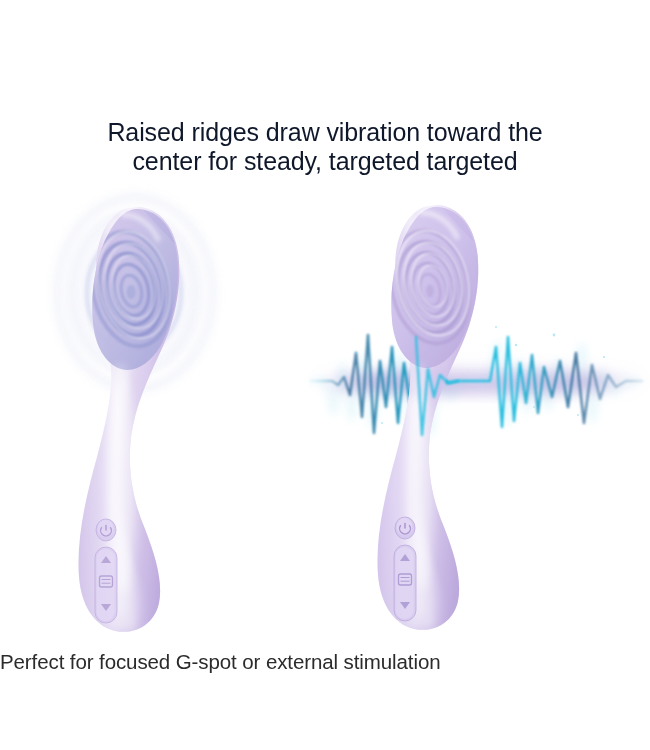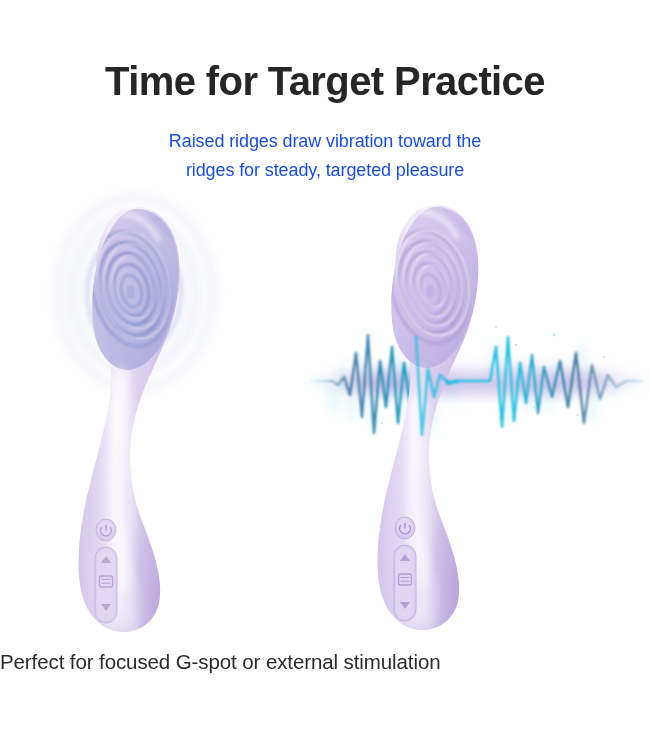--- a/index.html
+++ b/index.html
@@ -16,25 +16,25 @@
   .headline{
     position:absolute;left:0;top:57px;width:650px;
     text-align:center;
     font-size:40px;line-height:48px;
     font-weight:700;
     letter-spacing:-0.6px;
     color:#262626;
     white-space:nowrap;
   }
   .subhead{
-    position:absolute;left:75px;top:127px;width:500px;
+    position:absolute;left:75px;top:118px;width:500px;
     text-align:center;
-    font-size:18px;line-height:29px;
+    font-size:25px;line-height:29px;
     font-weight:400;
-    color:#1d4ed8;
+    color:#0f172a;
     letter-spacing:-0.1px;
   }
   .subhead span{display:block;}
   .footnote{
     position:absolute;left:0;top:648px;width:650px;
     text-align:left;
     font-size:20.5px;line-height:28px;
     font-weight:400;
     color:#2b2b2b;
     letter-spacing:-0.1px;
@@ -47,25 +47,24 @@
   .panel-right{left:320px;width:320px;}
 
   .svgwrap{position:absolute;left:0;top:0;width:100%;height:100%;}
   svg{display:block;overflow:visible;}
 </style>
 </head>
 <body>
 
 <div class="stage">
 
-  <div class="headline">Time for Target Practice</div>
 
   <div class="subhead">
     <span>Raised ridges draw vibration toward the</span>
-    <span>ridges for steady, targeted pleasure</span>
+    <span>center for steady, targeted targeted</span>
   </div>
 
   <div class="panel panel-left">
     <div class="svgwrap">
       <svg viewBox="0 0 290 460" width="290" height="460" aria-hidden="true">
         <defs>
           <linearGradient id="bodyL" x1="0" y1="0" x2="1" y2="0.25">
             <stop offset="0" stop-color="#c6b4e4"></stop>
             <stop offset="0.22" stop-color="#dccfef"></stop>
             <stop offset="0.48" stop-color="#f2ecfb"></stop>

